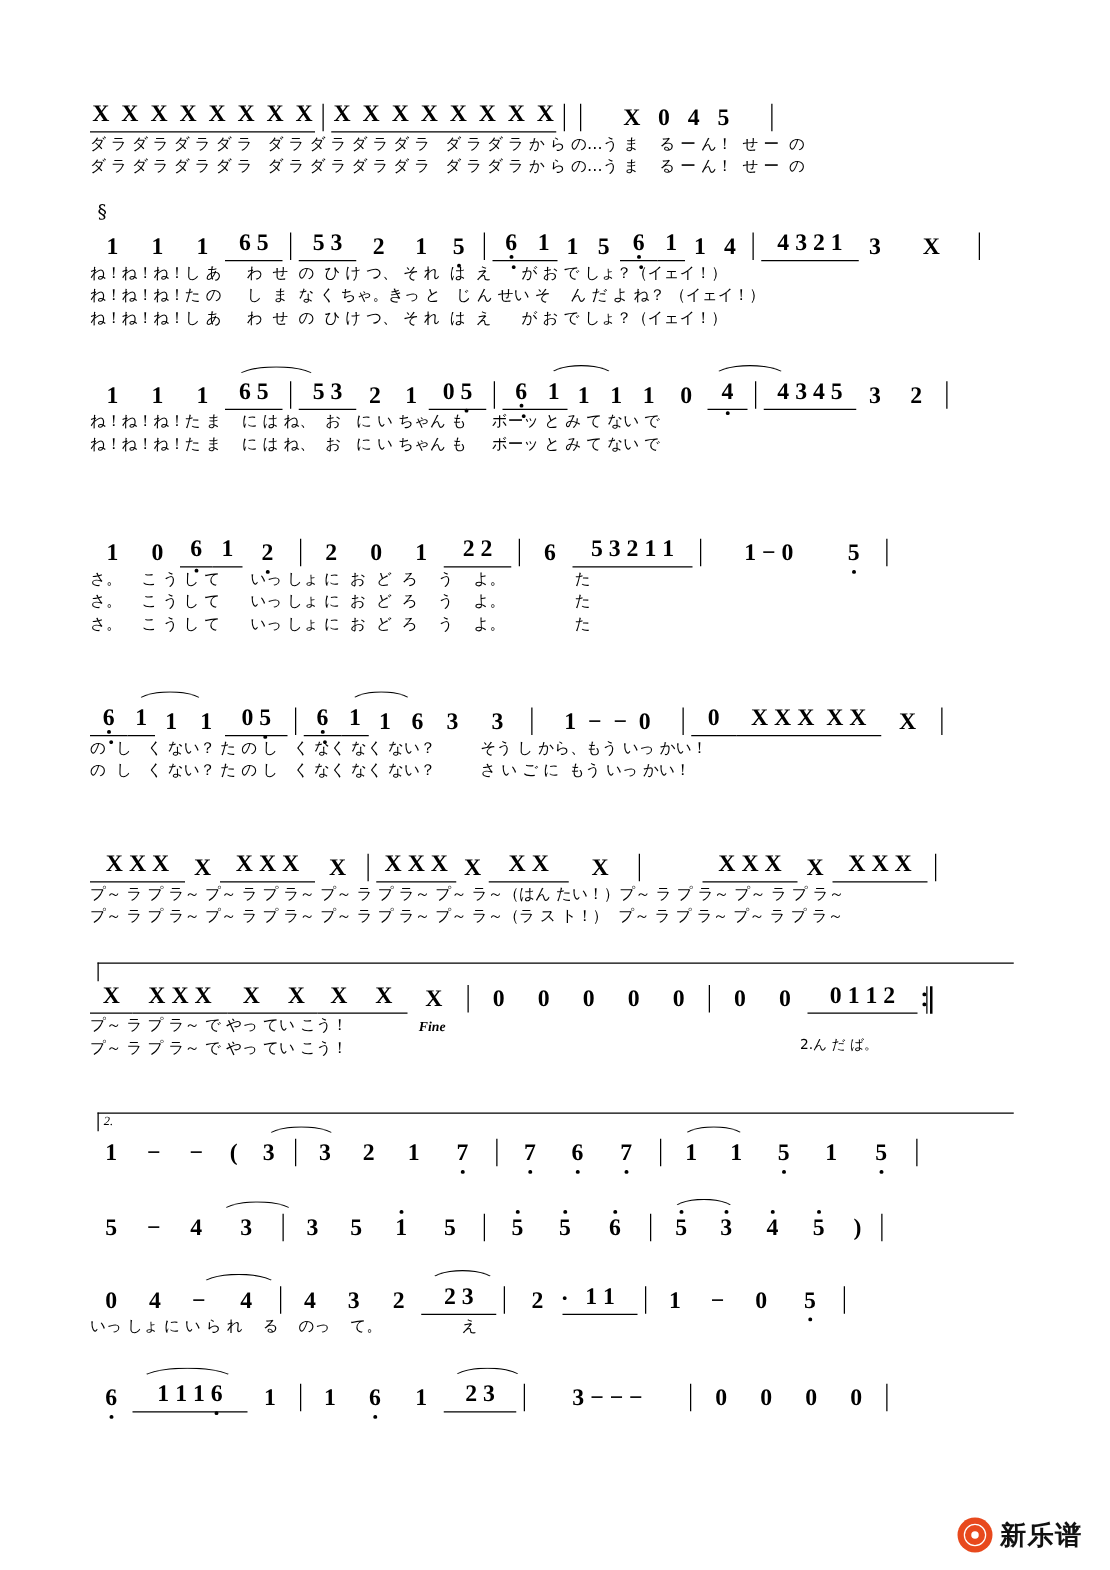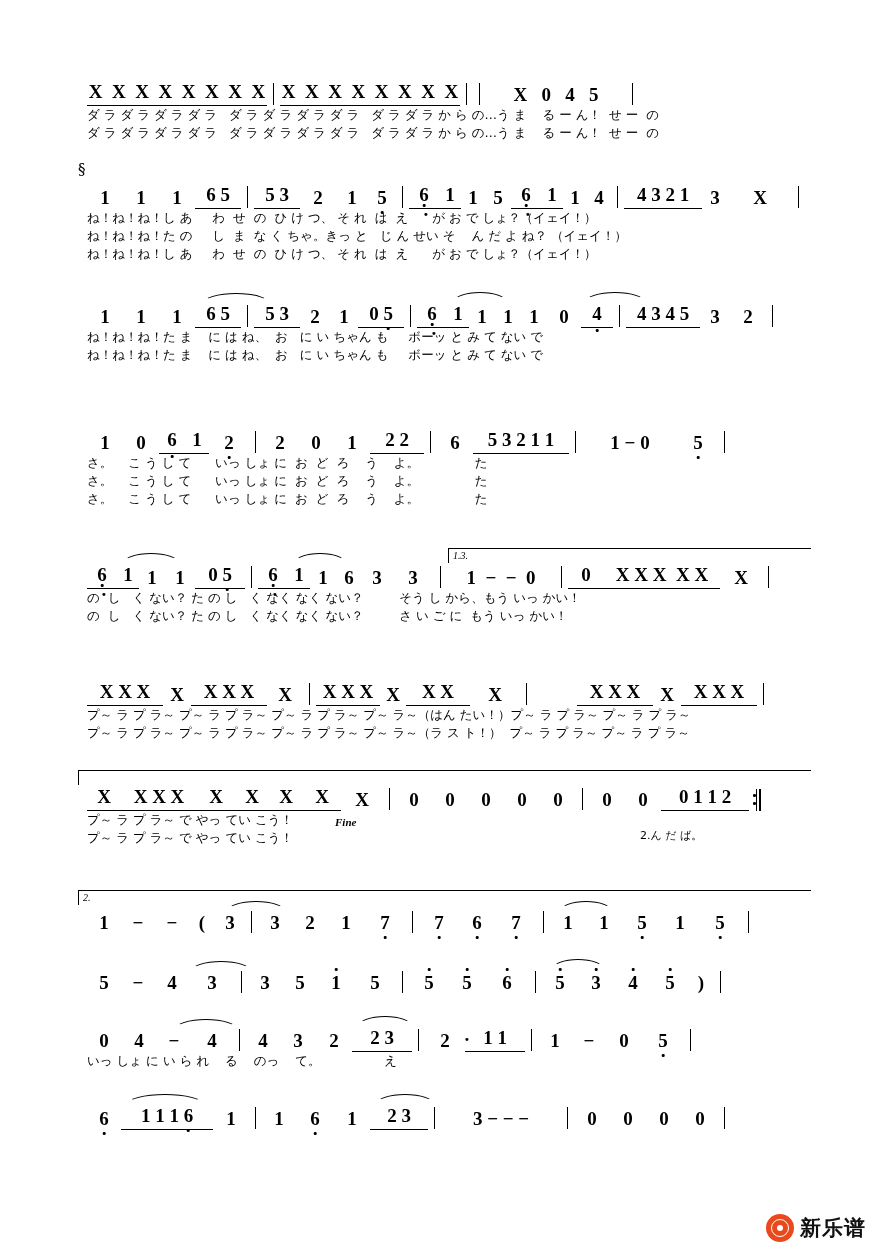--- a/index.html
+++ b/index.html
@@ -18,21 +18,21 @@
   .sheet {
     position: absolute;
     left: 0; top: 0;
     width: 888px;
     height: 1256px;
   }
 
   
   .system {
     position: absolute;
-    left: 87px;
+    left: 72px;
     width: 732px;
   }
   .noteline {
     display: flex;
     align-items: flex-end;
     font-family: "Liberation Serif", serif;
     font-size: 19px;
     font-weight: bold;
     letter-spacing: 0px;
     height: 26px;
@@ -281,23 +281,20 @@
       <span class="cell" style="width:36px;">6</span>
       <span class="cell u" style="width:96px;">5 3 2 1 1</span><span class="bar"></span>
       <span class="cell" style="width:96px;">1 − 0</span>
       <span class="cell dot-under" style="width:40px;">5</span><span class="bar"></span>
     </div>
     <div class="lyricline">さ。    こ う し て      いっ しょ に  お  ど  ろ    う    よ。              た</div>
     <div class="lyricline">さ。    こ う し て      いっ しょ に  お  ど  ろ    う    よ。              た</div>
     <div class="lyricline">さ。    こ う し て      いっ しょ に  お  ど  ろ    う    よ。              た</div>
   </div>
 
-  <div class="ending" style="left:448px; top:548px; width:362px;">
-    <span class="lab">1.3.</span>
-  </div>
   <div class="system" style="top:563px;">
     <div class="noteline">
       <span class="cell dot-under dot-right u" style="width:30px;">6</span>
       <span class="cell u" style="width:22px; position:relative;">1<span class="slur" style="left:6px; top:-11px; width:54px;"></span></span>
       <span class="cell" style="width:26px;">1</span>
       <span class="cell" style="width:30px;">1</span>
       <span class="cell u" style="width:50px;">0 <span class="dot-under" style="position:relative; display:inline-block;">5</span></span><span class="bar"></span>
       <span class="cell dot-under dot-right u" style="width:30px;">6</span>
       <span class="cell u" style="width:22px; position:relative;">1<span class="slur" style="left:6px; top:-11px; width:50px;"></span></span>
       <span class="cell" style="width:26px;">1</span>

